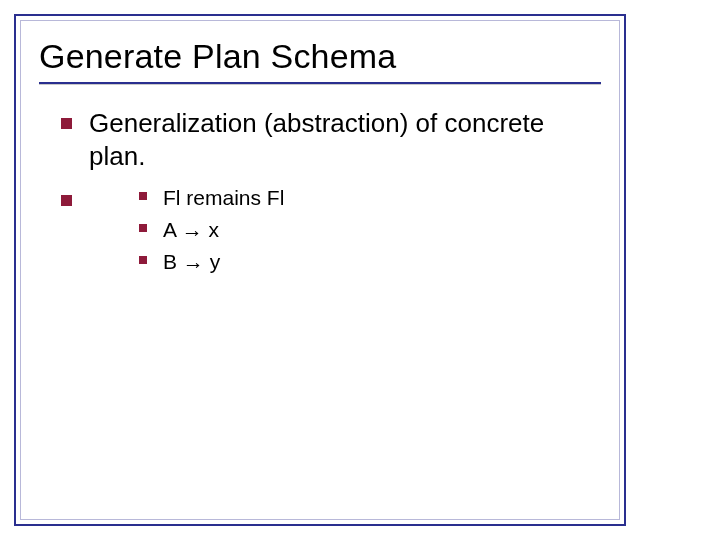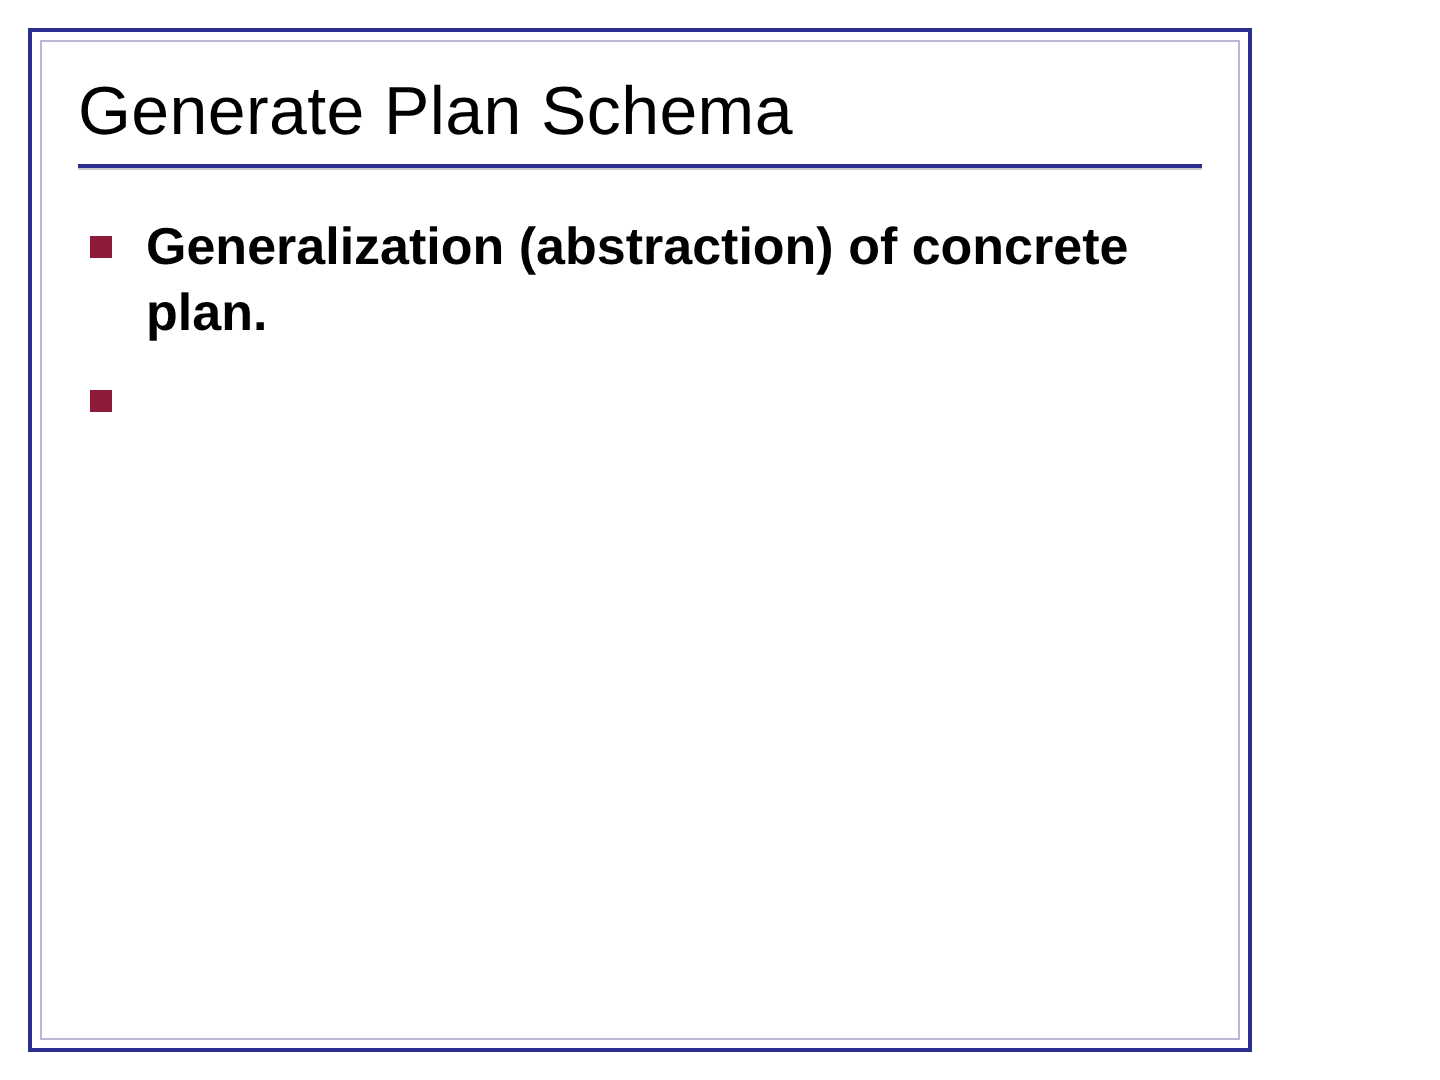--- a/index.html
+++ b/index.html
@@ -55,23 +55,22 @@
     left: 0; right: 0; top: 0;
     height: 2px;
     background: #2a2f8f;
   }
   .content {
     font-size: 26px;
     line-height: 1.28;
   }
   ul.bullets, ul.sub-bullets {
     list-style: none;
-    margin: 0;
+    margin: 16px;
     padding: 0;
-    font-weight: bold;
   }
   ul.bullets > li {
     position: relative;
     padding-left: 34px;
     margin-bottom: 6px;
   }
   ul.bullets > li > .sq {
     position: absolute;
     left: 6px;
     top: 11px;
@@ -118,20 +117,32 @@
       <div class="content">
         <ul class="bullets">
           <li>
             <span class="sq"></span>
             <span>Generalization (abstraction) of concrete plan.</span>
           </li>
           <li>
             <span class="sq"></span>
 
             <ul class="sub-bullets">
+              <li>
+                <span class="sq"></span>
+                <span>Fl remains Fl</span>
+              </li>
+              <li>
+                <span class="sq"></span>
+                <span class="arrow">A → x</span>
+              </li>
+              <li>
+                <span class="sq"></span>
+                <span class="arrow">B → y</span>
+              </li>
             </ul>
           </li>
         </ul>
       </div>
 
     </div>
   </div>
 </div>
 
 </body></html>

